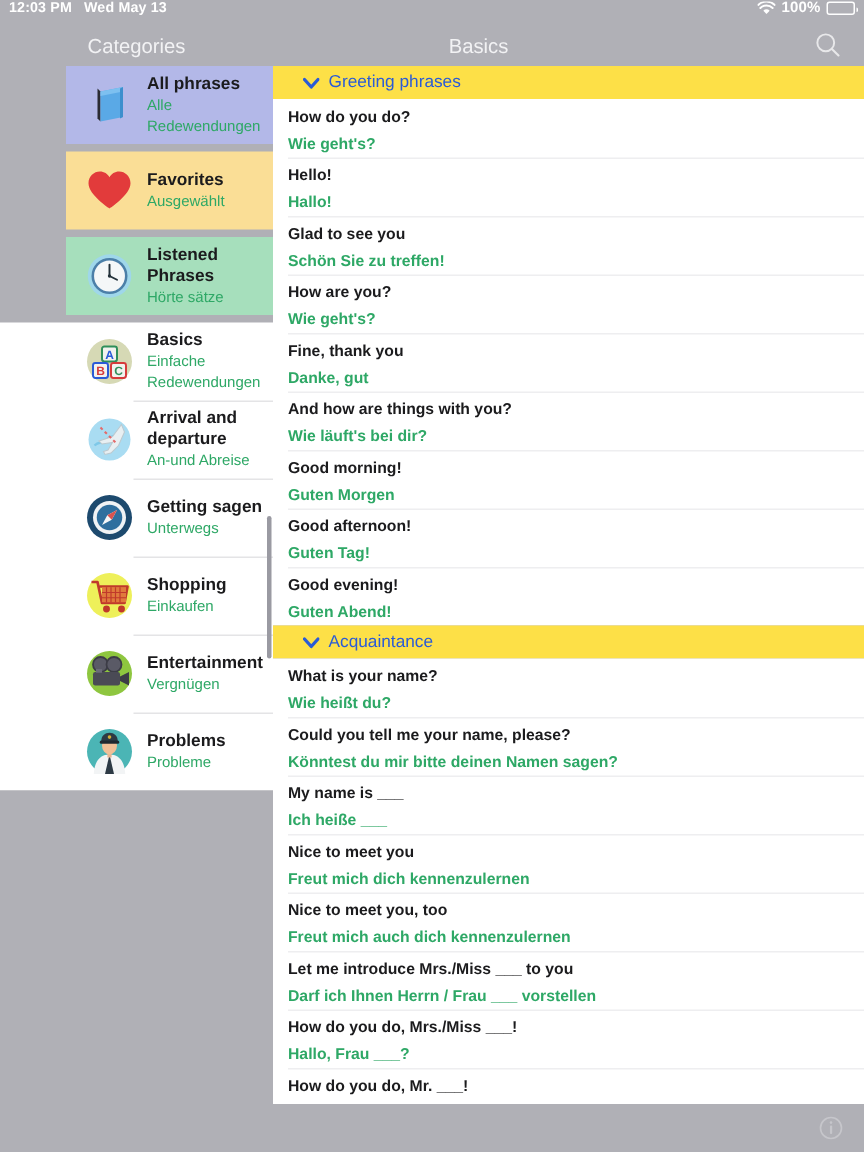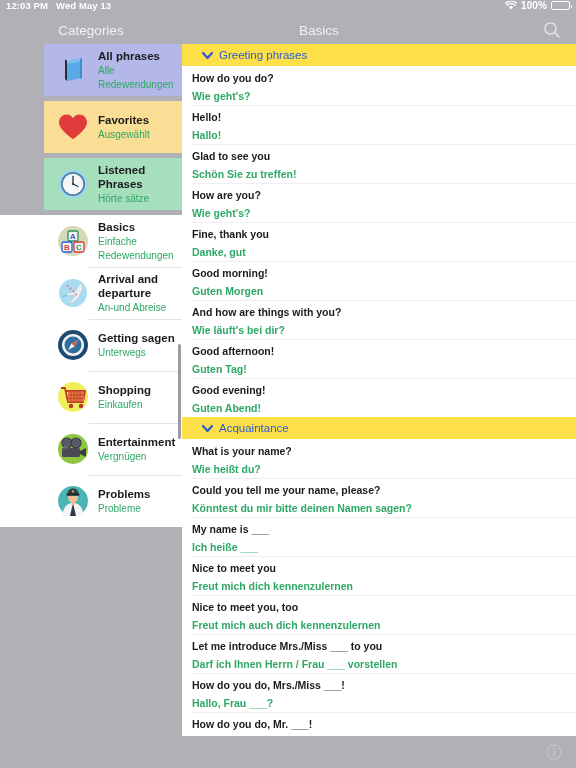--- a/index.html
+++ b/index.html
@@ -342,26 +342,26 @@
         </div>
         <div class="row">
           <div class="en">How are you?</div>
           <div class="de">Wie geht's?</div>
         </div>
         <div class="row">
           <div class="en">Fine, thank you</div>
           <div class="de">Danke, gut</div>
         </div>
         <div class="row">
+          <div class="en">And how are things with you?</div>
+          <div class="de">Wie läuft's bei dir?</div>
+        </div>
+        <div class="row">
           <div class="en">Good morning!</div>
           <div class="de">Guten Morgen</div>
-        </div>
-        <div class="row">
-          <div class="en">And how are things with you?</div>
-          <div class="de">Wie läuft's bei dir?</div>
         </div>
         <div class="row">
           <div class="en">Good afternoon!</div>
           <div class="de">Guten Tag!</div>
         </div>
         <div class="row">
           <div class="en">Good evening!</div>
           <div class="de">Guten Abend!</div>
         </div>
       </div>

